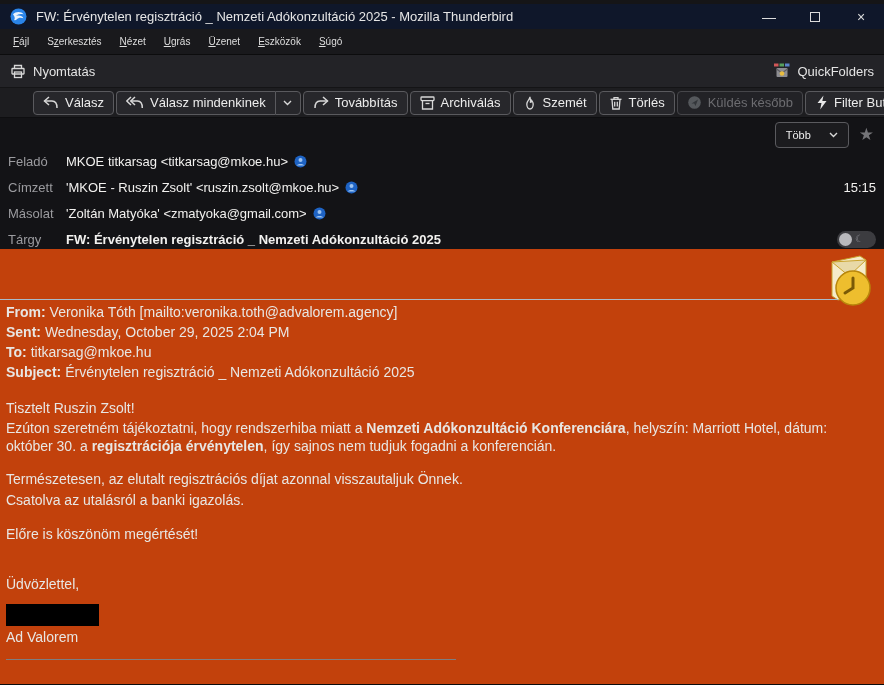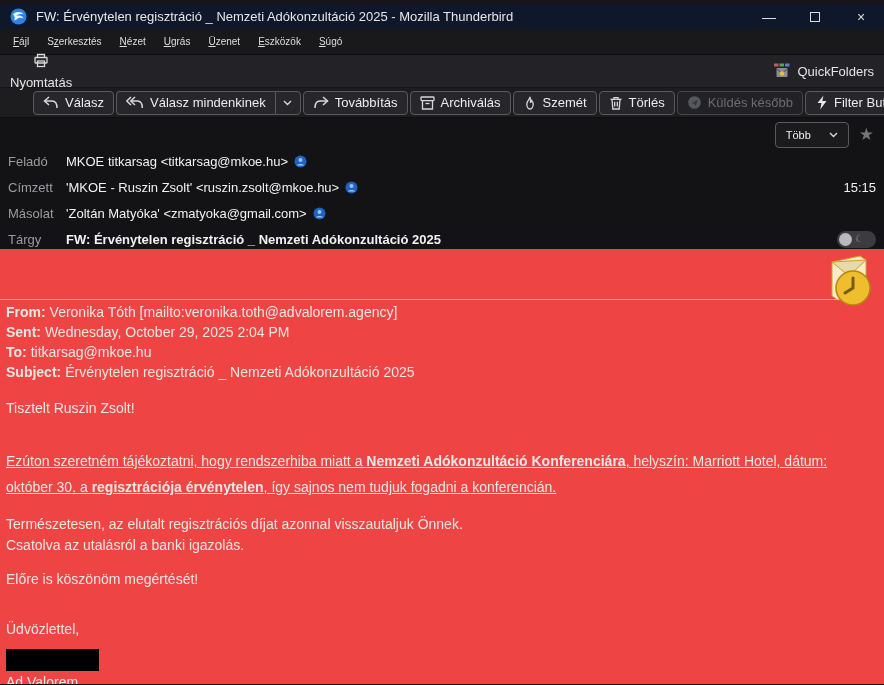--- a/index.html
+++ b/index.html
@@ -25,21 +25,21 @@
     height:26px; background:#19191c; display:flex; align-items:center;
     font-size:10px; color:#dedede; padding-left:4px; border-bottom:1px solid #0c0c0d;
   }
   .menu-item { padding:3px 9px; }
   .menu-item u { text-decoration:underline; }
   
   .toolbar {
     height:33px; background:#232327; display:flex; align-items:center;
     font-size:13px; color:#e4e4e4; padding:0 10px; border-bottom:1px solid #141416;
   }
-  .tool-left { display:flex; align-items:center; gap:7px;flex-direction:column; }
+  .tool-left { display:flex; align-items:center; gap:7px; }
   .tool-right { margin-left:auto; display:flex; align-items:center; gap:6px; }
   
   .actionbar {
     height:30px; background:#1d1d20; display:flex; align-items:center;
     padding-left:33px; gap:2px; border-bottom:1px solid #0e0e10;
   }
   .abtn {
     display:flex; align-items:center; gap:6px; height:24px; padding:0 9px;
     background:#27272b; border:1px solid #5a5a5e; border-radius:4px;
     font-size:13px; color:#ececec; white-space:nowrap;
@@ -68,30 +68,30 @@
   .hval.bold { font-weight:bold; }
   .hright { margin-left:auto; color:#f2f1ef; }
   .toggle {
     width:39px; height:17px; background:#3c3c40; border-radius:9px;
     display:flex; align-items:center; padding:0 2px; gap:3px;
   }
   .knob { width:13px; height:13px; border-radius:50%; background:#b9b9bd; }
   .moon { font-size:10px; color:#96969c; line-height:1; }
   
   .bodyarea {
-    position:relative; height:435px; background:#ef4444; color:#e8e6e3;
+    position:relative; height:435px; background:#c2410c; color:#e8e6e3;
     font-size:14px; padding:0 8px 0 6px; overflow:hidden;
   }
   .outlook-badge { position:absolute; top:5px; right:12px; width:46px; height:58px; }
   .top-rule { position:absolute; top:50px; left:0; width:838px; height:1px; background:#a9bac9; }
   .bcontent { padding-top:53px; }
   .qheaders { line-height:20px; }
   .qheaders b { font-weight:bold; }
   .greeting { margin-top:18px; }
-  .para1 { margin-top:32px; line-height:26px; padding-right:2px;text-decoration:underline; }
+  .para1 { margin-top:3px; line-height:18px; padding-right:2px; }
   .para2 { margin-top:14px; line-height:21px; }
   .para3 { margin-top:15px; }
   .closing { margin-top:34px; }
   .redacted { margin-top:12px; width:93px; height:22px; background:#000; }
   .company { margin-top:3px; }
   .bottom-rule { margin-top:14px; margin-left:0; width:450px; height:1px; background:#7e7e82; }
   svg { display:block; }
 </style>
 </head>
 <body>

